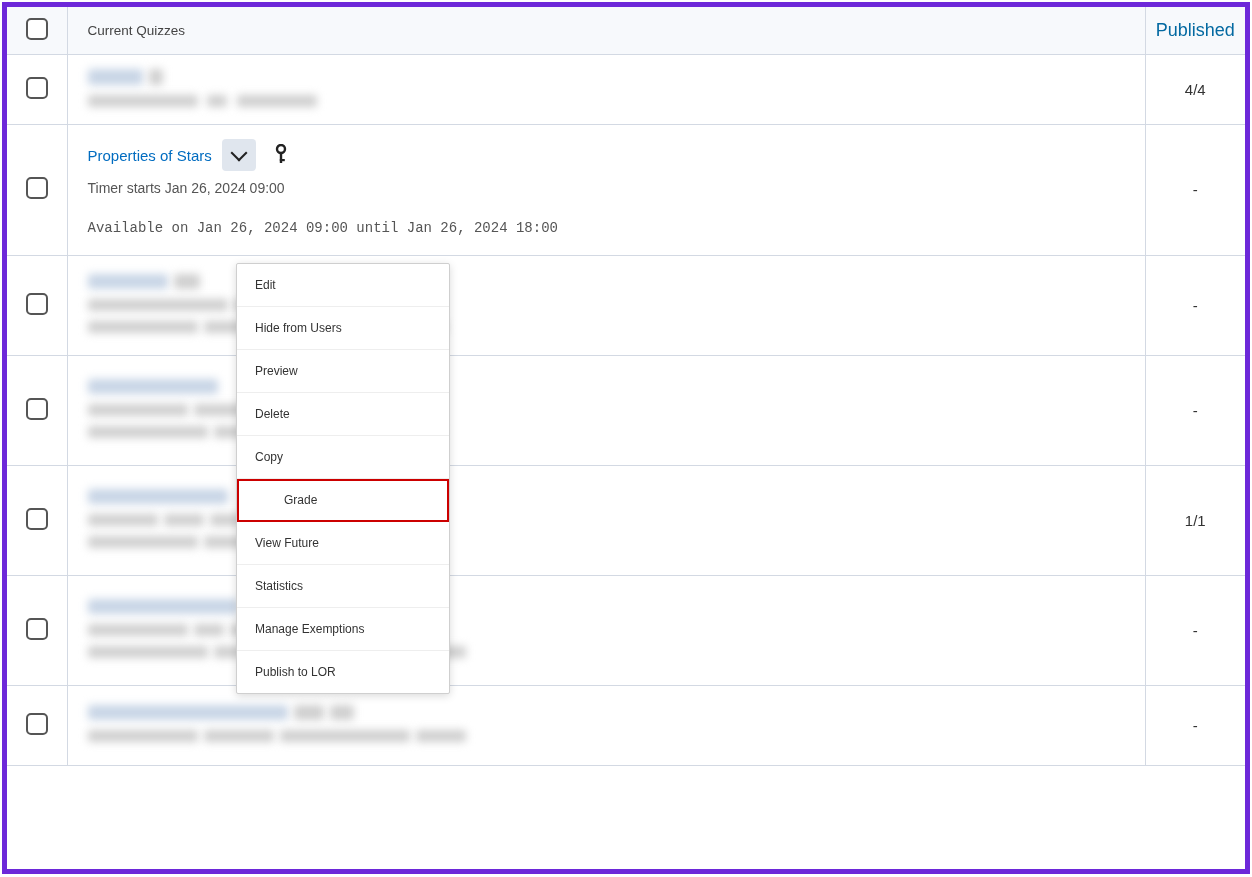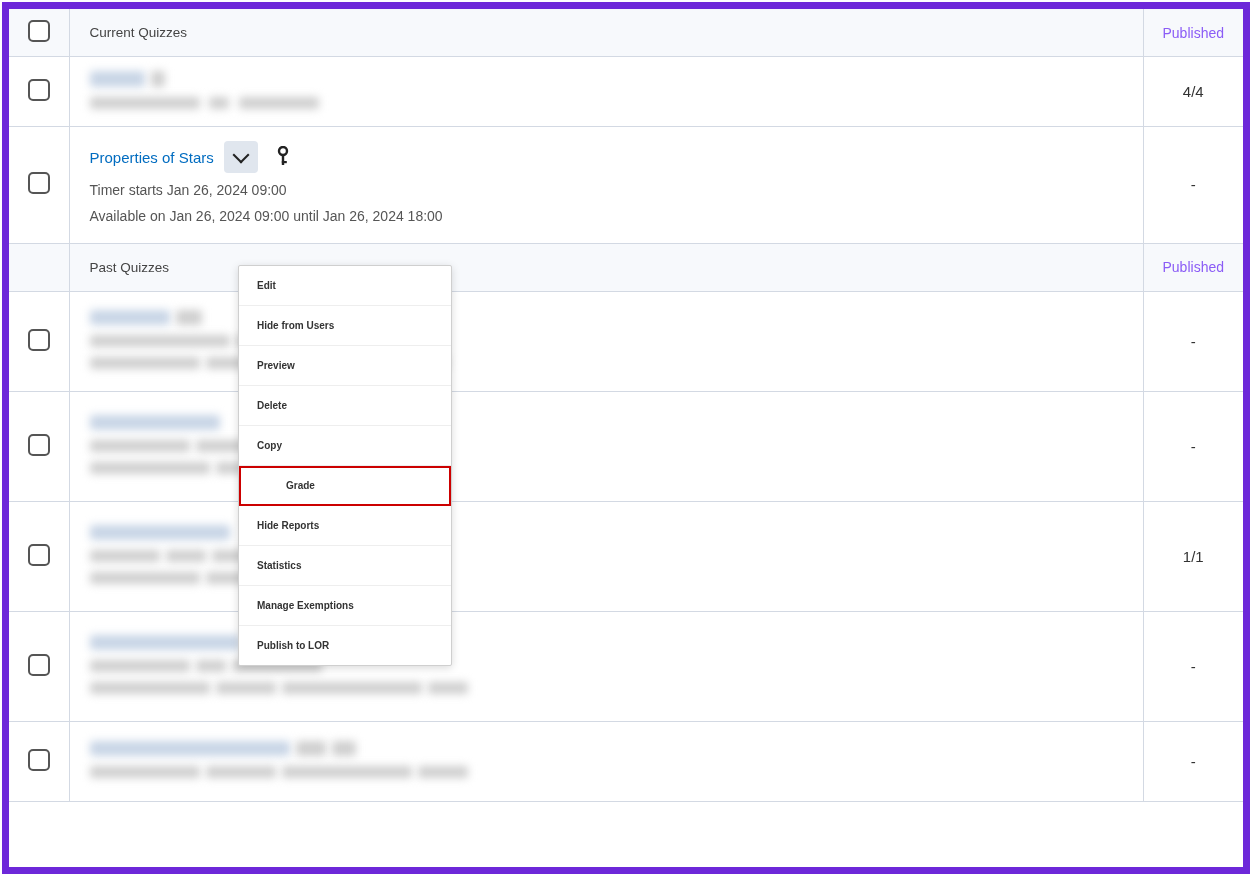--- a/index.html
+++ b/index.html
@@ -3,39 +3,39 @@
 <meta charset="utf-8">
 <style>
   * { box-sizing: border-box; margin: 0; padding: 0; }
   body {
     font-family: -apple-system, BlinkMacSystemFont, "Segoe UI", Arial, sans-serif;
     background: #fff;
     color: #333;
     font-size: 14px;
   }
   .container {
-    border: 7px solid #6d28d9;
+    border: 5px solid #6d28d9;
     margin: 2px;
     overflow: hidden;
     height: 872px;
     position: relative;
   }
   table {
     width: 100%;
     border-collapse: collapse;
     table-layout: fixed;
   }
   tr { border-bottom: 1px solid #d3d9e3; }
   td { vertical-align: middle; padding: 0; }
   .col-check { width: 60px; text-align: center; border-right: 1px solid #d3d9e3; }
   .col-main  { padding: 14px 20px; }
   .col-pub   { width: 100px; text-align: center; border-left: 1px solid #d3d9e3; }
   .section-row { background: #f7f9fc; }
   .section-row .col-main { font-size: 13.5px; color: #444; padding-top: 16px; padding-bottom: 16px; }
-  .section-row .col-pub  { font-size: 14px; color: #8b5cf6; }
+  .section-row .col-pub  { font-size: 18px; color: #0369a1; }
   .checkbox {
     width: 22px; height: 22px; border: 2px solid #555; border-radius: 5px;
     display: inline-block; background: #fff;
   }
   .quiz-title { display: inline-block; vertical-align: middle; text-align: center; }
   .quiz-title a { color: #016cc0; text-decoration: none; font-size: 15px; }
   .quiz-sub  { color: #555; font-size: 14px; margin-top: 6px; line-height: 1.7; }
   .dropdown-btn {
     display: inline-flex; align-items: center; justify-content: center;
     width: 34px; height: 32px; background: #e0e6ee; border-radius: 4px;
@@ -57,22 +57,22 @@
   .menu {
     position: absolute;
     left: 229px; top: 256px;
     width: 214px; background: #fff; border: 1px solid #cfcfcf;
     box-shadow: 0 2px 8px rgba(0,0,0,0.15);
     border-radius: 2px;
     z-index: 10;
   }
   .menu-inner { max-height: 555px; overflow-y: scroll; }
   .menu-item {
-    padding: 14px 18px; font-size: 10px; color: #333;
-    border-bottom: 1px solid #eee; cursor: pointer; font-weight: bold;
+    padding: 14px 18px; font-size: 12px; color: #333;
+    border-bottom: 1px solid #eee; cursor: pointer;
   }
   .menu-item:last-child { border-bottom: none; }
   .menu-item.highlight { outline: 2px solid #c00; outline-offset: -2px; padding-left: 47px; }
   
   .menu-inner::-webkit-scrollbar { width: 16px; }
   .menu-inner::-webkit-scrollbar-track { background: #f0f0f0; }
   .menu-inner::-webkit-scrollbar-thumb { background: #bfbfbf; }
   .menu-inner::-webkit-scrollbar-button {
     height: 16px; background: #eaeaea; display: block;
   }
@@ -112,30 +112,25 @@
               <span class="chevron"></span>
             </span>
       <span class="key-icon">
         <svg width="14" height="20" viewBox="0 0 14 20">
                 <circle cx="7" cy="5" r="4" fill="none" stroke="#222" stroke-width="2.4"></circle>
                 <rect x="5.8" y="8" width="2.4" height="11" fill="#222"></rect>
                 <rect x="5.8" y="15" width="5" height="2.2" fill="#222"></rect>
               </svg>
       </span>
       <div class="quiz-sub">Timer starts Jan 26, 2024 09:00</div>
-      <div class="quiz-sub" style="margin-top:2px;">Available on Jan 26, 2024 09:00 until Jan 26, 2024 18:00</div>
+      <div class="quiz-sub" style="margin-top:16px;font-family:Liberation Mono, monospace;">Available on Jan 26, 2024 09:00 until Jan 26, 2024 18:00</div>
     </td>
     <td class="col-pub"><span class="pub-val">-</span></td>
   </tr>
 
-  <tr class="section-row">
-    <td class="col-check"></td>
-    <td class="col-main">Past Quizzes</td>
-    <td class="col-pub">Published</td>
-  </tr>
 
   <tr>
     <td class="col-check" style="height:100px;"><span class="checkbox"></span></td>
     <td class="col-main">
       <div><span class="blur" style="width:80px;height:15px;"></span><span class="blur g" style="width:26px;height:15px;"></span></div>
       <div class="blur-row"><span class="blur g" style="width:140px;height:12px;"></span><span class="blur g" style="width:60px;height:12px;"></span><span class="blur g" style="width:90px;height:12px;"></span></div>
       <div class="blur-row"><span class="blur g" style="width:110px;height:12px;"></span><span class="blur g" style="width:70px;height:12px;"></span><span class="blur g" style="width:120px;height:12px;"></span><span class="blur g" style="width:40px;height:12px;"></span></div>
     </td>
     <td class="col-pub"><span class="pub-val">-</span></td>
   </tr>
@@ -178,20 +173,20 @@
     </table>
 
 <div class="menu">
   <div class="menu-inner" id="menu-inner">
         <div class="menu-item">Edit</div>
         <div class="menu-item">Hide from Users</div>
         <div class="menu-item">Preview</div>
         <div class="menu-item">Delete</div>
         <div class="menu-item">Copy</div>
         <div class="menu-item highlight">Grade</div>
-        <div class="menu-item">Hide Reports</div>
+        <div class="menu-item">View Future</div>
         <div class="menu-item">Statistics</div>
         <div class="menu-item">Manage Exemptions</div>
         <div class="menu-item">Publish to LOR</div>
       </div>
 </div>
 
 </div>
 
 </body></html>

